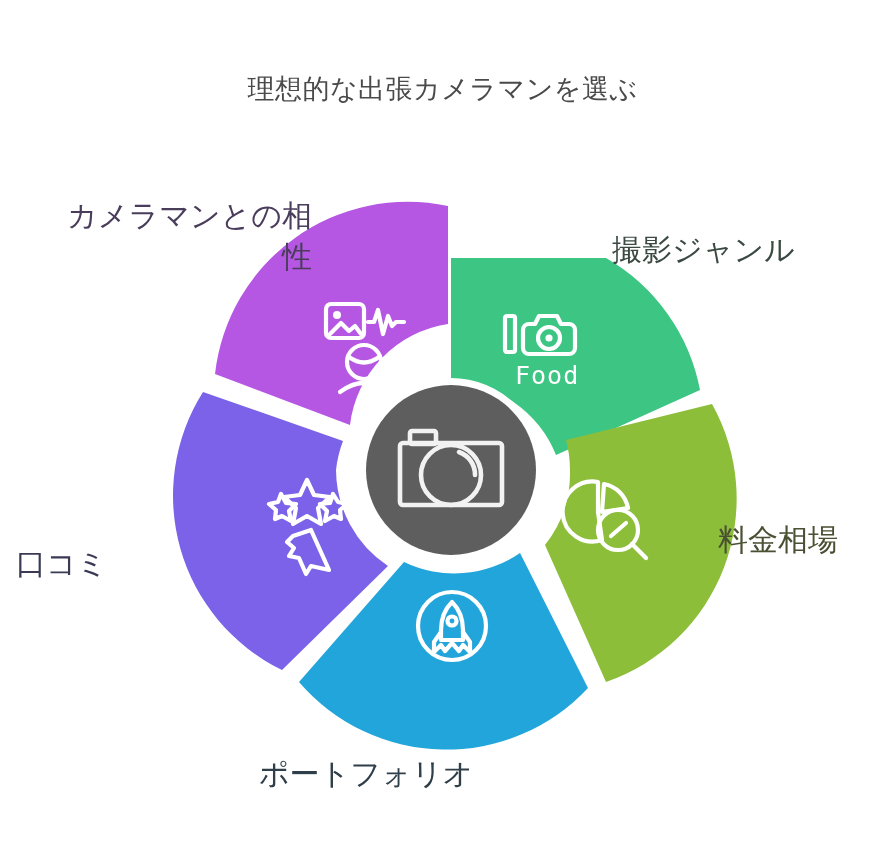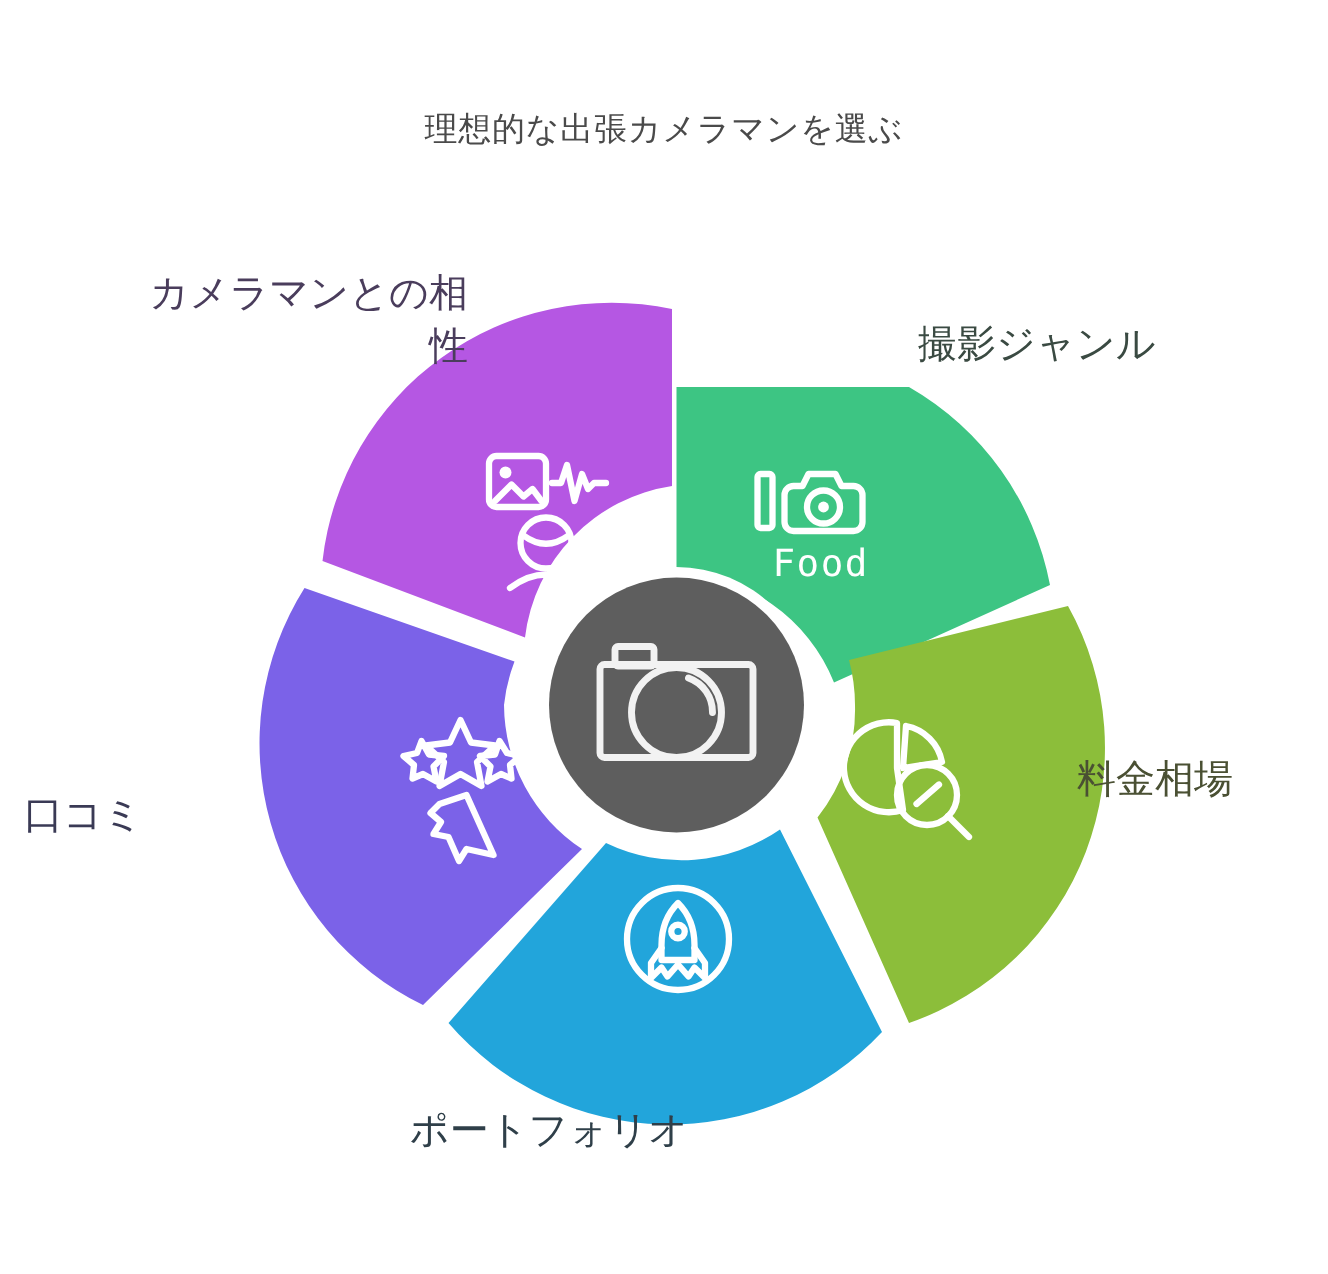--- a/index.html
+++ b/index.html
@@ -19,30 +19,31 @@
     position: relative;
     width: 885px;
     height: 849px;
   }
   .title {
     position: absolute;
     top: 72px;
     left: 0;
     width: 885px;
     text-align: center;
-    font-size: 22px;
+    font-size: 27px;
     color: #4a4a4a;
     letter-spacing: 0.5px;
     line-height: 1.3;
   }
   .label {
     position: absolute;
-    font-size: 26px;
+    font-size: 30px;
     line-height: 1.35;
     white-space: pre-line;
+    margin-top: 18px;
   }
   .label-compat {
     left: 30px;
     top: 178px;
     width: 282px;
     text-align: right;
     color: #4a3d5c;
   }
   .label-genre {
     left: 612px;

